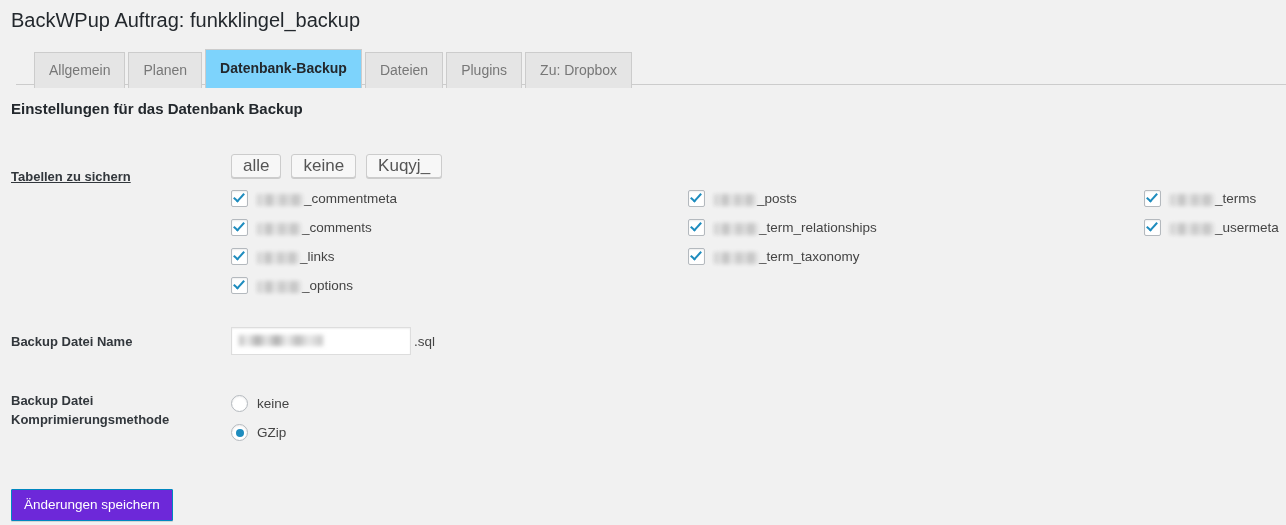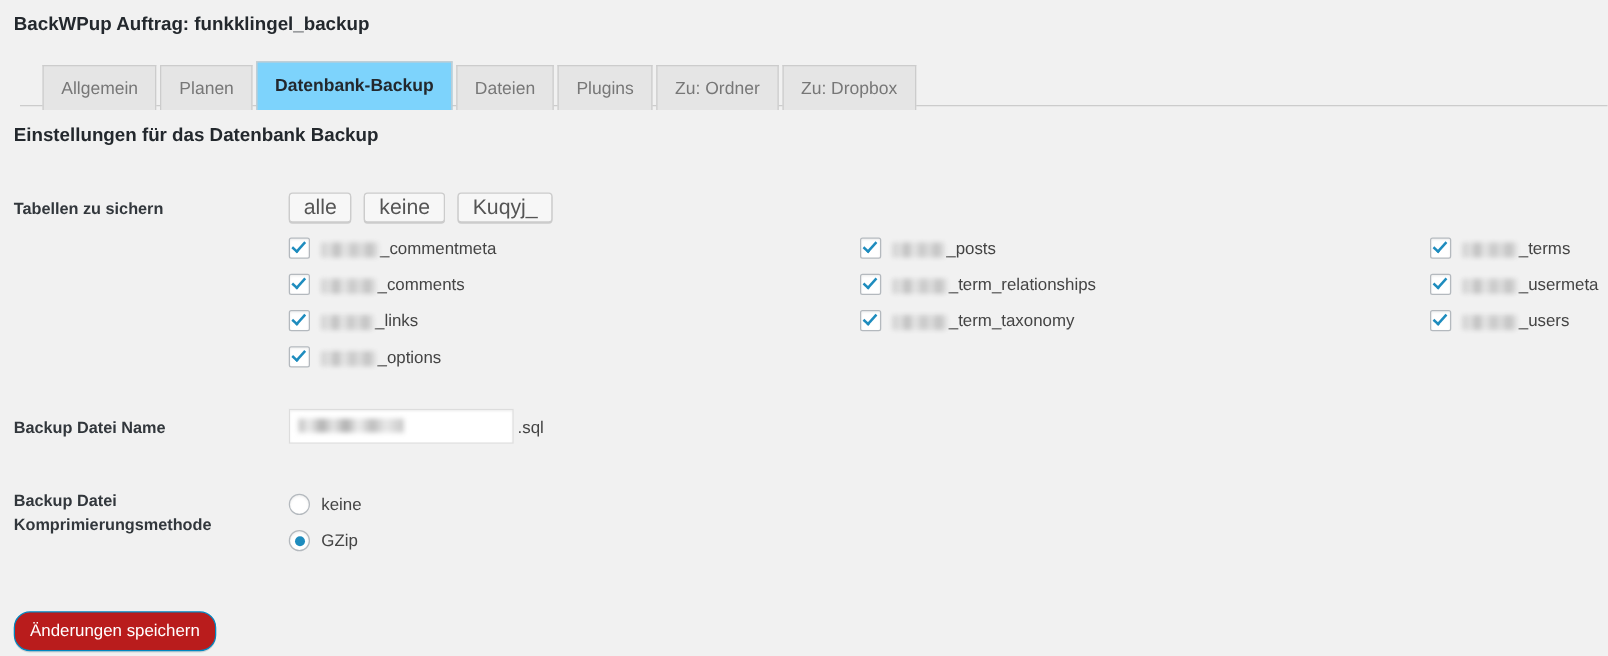--- a/index.html
+++ b/index.html
@@ -14,22 +14,22 @@
     color: #444;
     overflow: hidden;
     position: relative;
   }
 
   
   .page-title {
     position: absolute;
     left: 11px;
     top: 5px;
-    font-size: 15px;
-    font-weight: 700;
+    font-size: 20px;
+    font-weight: 400;
     color: #23282d;
     line-height: 30px;
     white-space: nowrap;
     text-align: center;
   }
 
   
   .tab-bar {
     position: absolute;
     left: 16px;
@@ -88,21 +88,21 @@
 
   
   .form-label {
     position: absolute;
     left: 11px;
     font-size: 13px;
     font-weight: bold;
     color: #32373c;
     line-height: 19px;
   }
-  #label-tables { top: 157px; }
+  #label-tables { top: 167px; text-decoration: underline; }
   #label-filename { top: 332px; }
   #label-compression { top: 391px; width: 200px; }
 
   
   .select-buttons {
     position: absolute;
     left: 231px;
     top: 154px;
     display: flex;
     gap: 10px;
@@ -254,23 +254,23 @@
   .radio-label {
     font-size: 13.5px;
     color: #444;
   }
 
   
   .submit-button {
     position: absolute;
     left: 11px;
     top: 489px;
-    background: #b91c1c;
+    background: #6d28d9;
     border: 1px solid #0087c0;
-    border-radius: 13px;
+    border-radius: 1px;
     color: #fff;
     font-size: 13.5px;
     padding: 6px 12px 7px 12px;
     line-height: 17px;
     cursor: pointer;
     font-family: "Liberation Sans", sans-serif;
     box-shadow: 0 1px 0 rgba(0,0,0,.12);
   }
 </style>
 </head>
@@ -279,21 +279,20 @@
 <div class="page-title">BackWPup Auftrag: funkklingel_backup</div>
 
 <div class="tab-bar">
   <div class="tab-bar-line"></div>
   <div class="tabs">
     <div class="tab">Allgemein</div>
     <div class="tab">Planen</div>
     <div class="tab active">Datenbank-Backup</div>
     <div class="tab">Dateien</div>
     <div class="tab">Plugins</div>
-    <div class="tab">Zu: Ordner</div>
     <div class="tab">Zu: Dropbox</div>
   </div>
 </div>
 
 <div class="section-heading">Einstellungen für das Datenbank Backup</div>
 
 <div class="form-label" id="label-tables">Tabellen zu sichern</div>
 
 <div class="select-buttons">
   <button class="mini-button">alle</button>
@@ -363,27 +362,20 @@
       <span class="tbl-name">
           <span class="blur-prefix" style="width:44px"></span>
           <span>_terms</span>
         </span>
     </div>
     <div class="check-row">
       <span class="cb checked"></span>
       <span class="tbl-name">
           <span class="blur-prefix" style="width:44px"></span>
           <span>_usermeta</span>
-        </span>
-    </div>
-    <div class="check-row">
-      <span class="cb checked"></span>
-      <span class="tbl-name">
-          <span class="blur-prefix" style="width:44px"></span>
-          <span>_users</span>
         </span>
     </div>
   </div>
 </div>
 
 <div class="form-label" id="label-filename">Backup Datei Name</div>
 <div class="filename-row">
   <div class="text-input">
     <span class="input-blur"></span>
   </div>

